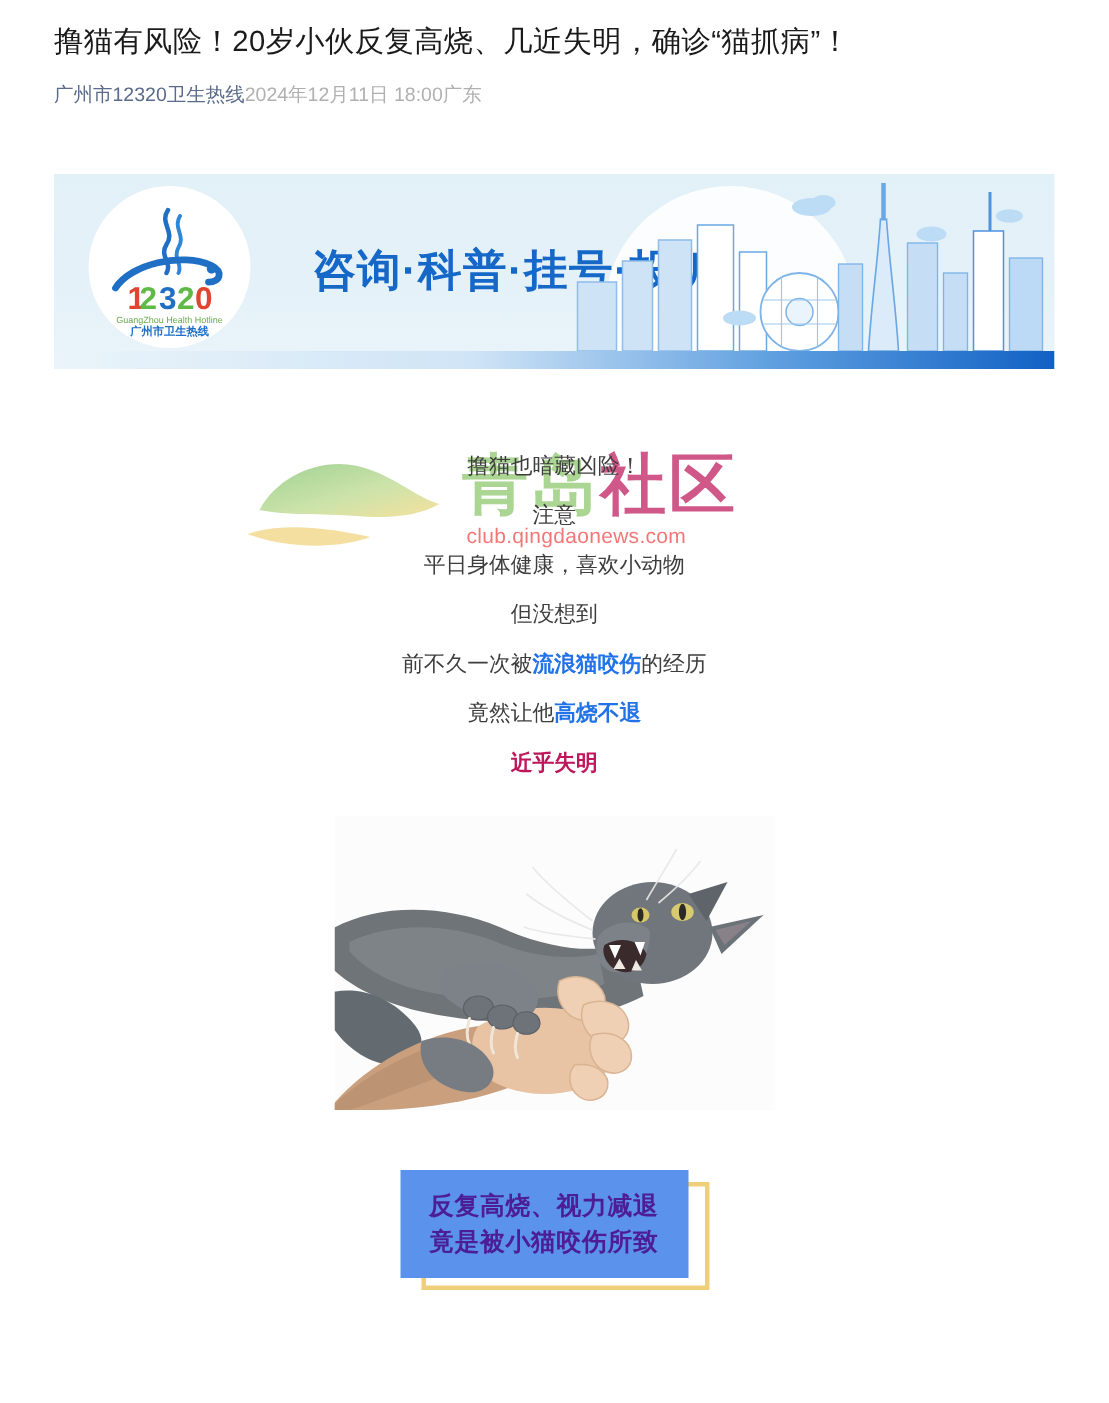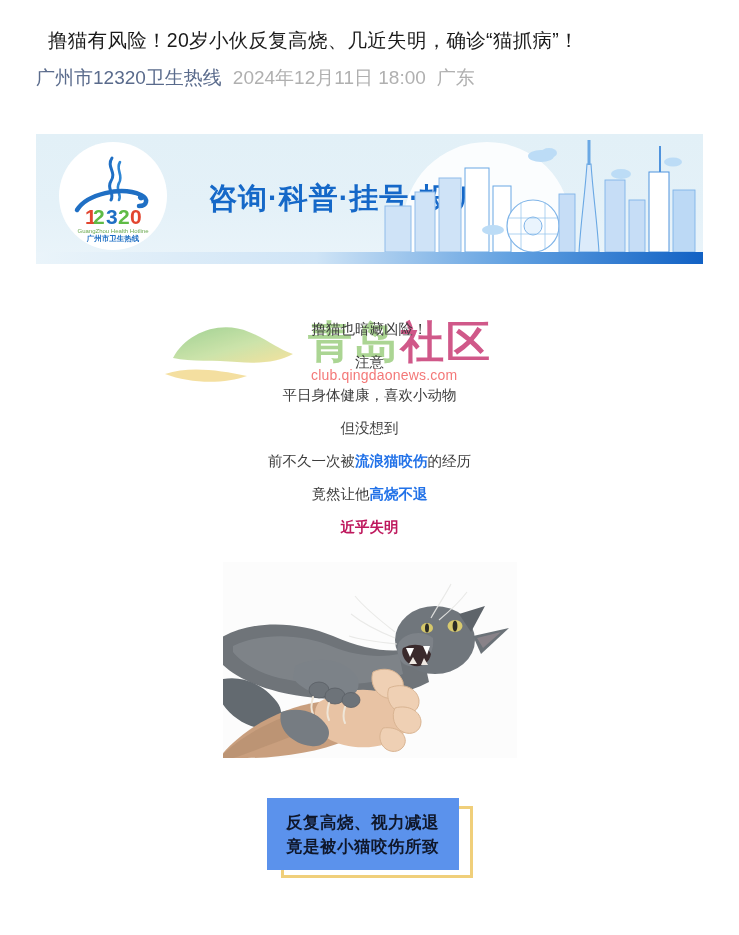--- a/index.html
+++ b/index.html
@@ -18,30 +18,29 @@
 
   
   .article-header {
     padding: 14px 36px 0 36px;
   }
   .article-title {
     font-size: 19.5px;
     font-weight: 400;
     color: #1a1a1a;
     line-height: 1.5;
-    margin: 12px;
+    margin: 0;
     letter-spacing: 0.3px;
   }
   .meta-row {
     margin-top: 13px;
-    font-size: 19px;
+    font-size: 13px;
     line-height: 1;
     display: flex;
     align-items: center;
-    gap: 11px;
   }
   .meta-source {
     color: #5a6b8c;
   }
   .meta-date, .meta-region {
     color: #b0b0b0;
   }
 
   
   .banner-wrap {
@@ -195,21 +194,21 @@
     width: 192px;
     height: 72px;
     background: #5b92ec;
     display: flex;
     flex-direction: column;
     align-items: center;
     justify-content: center;
     gap: 5px;
   }
   .callout-line {
-    color: #0f172a;
+    color: #4c1d95;
     font-size: 16.5px;
     font-weight: bold;
     letter-spacing: 0.5px;
     line-height: 1.15;
     white-space: nowrap;
   }
 </style>
 </head>
 <body>
 

